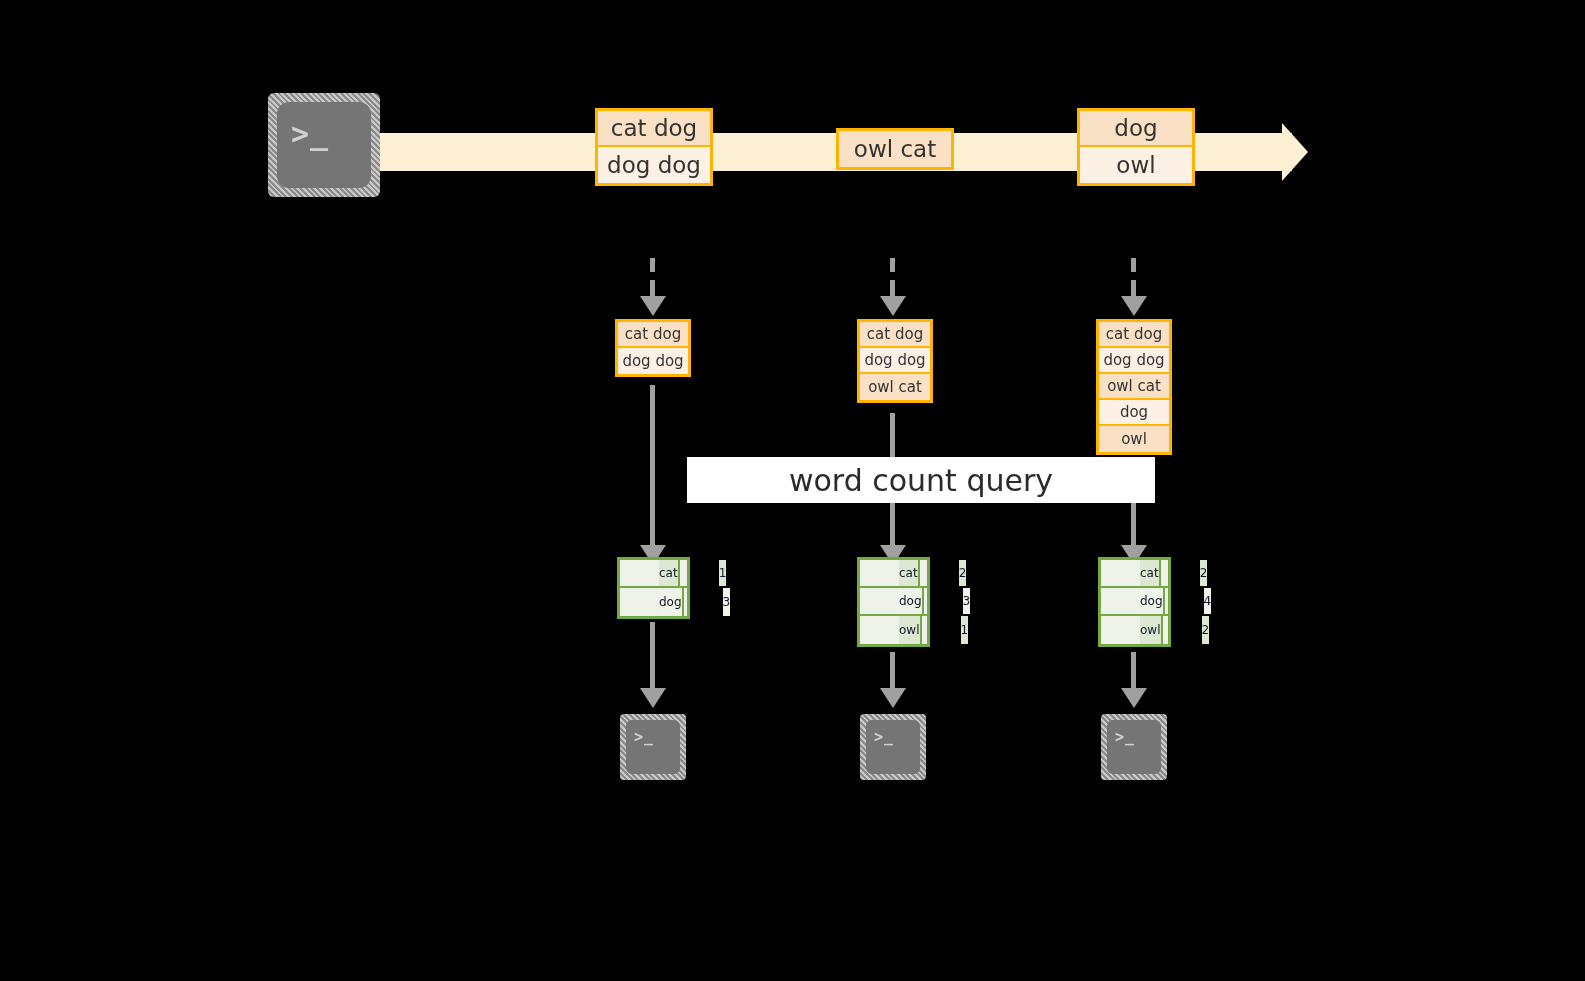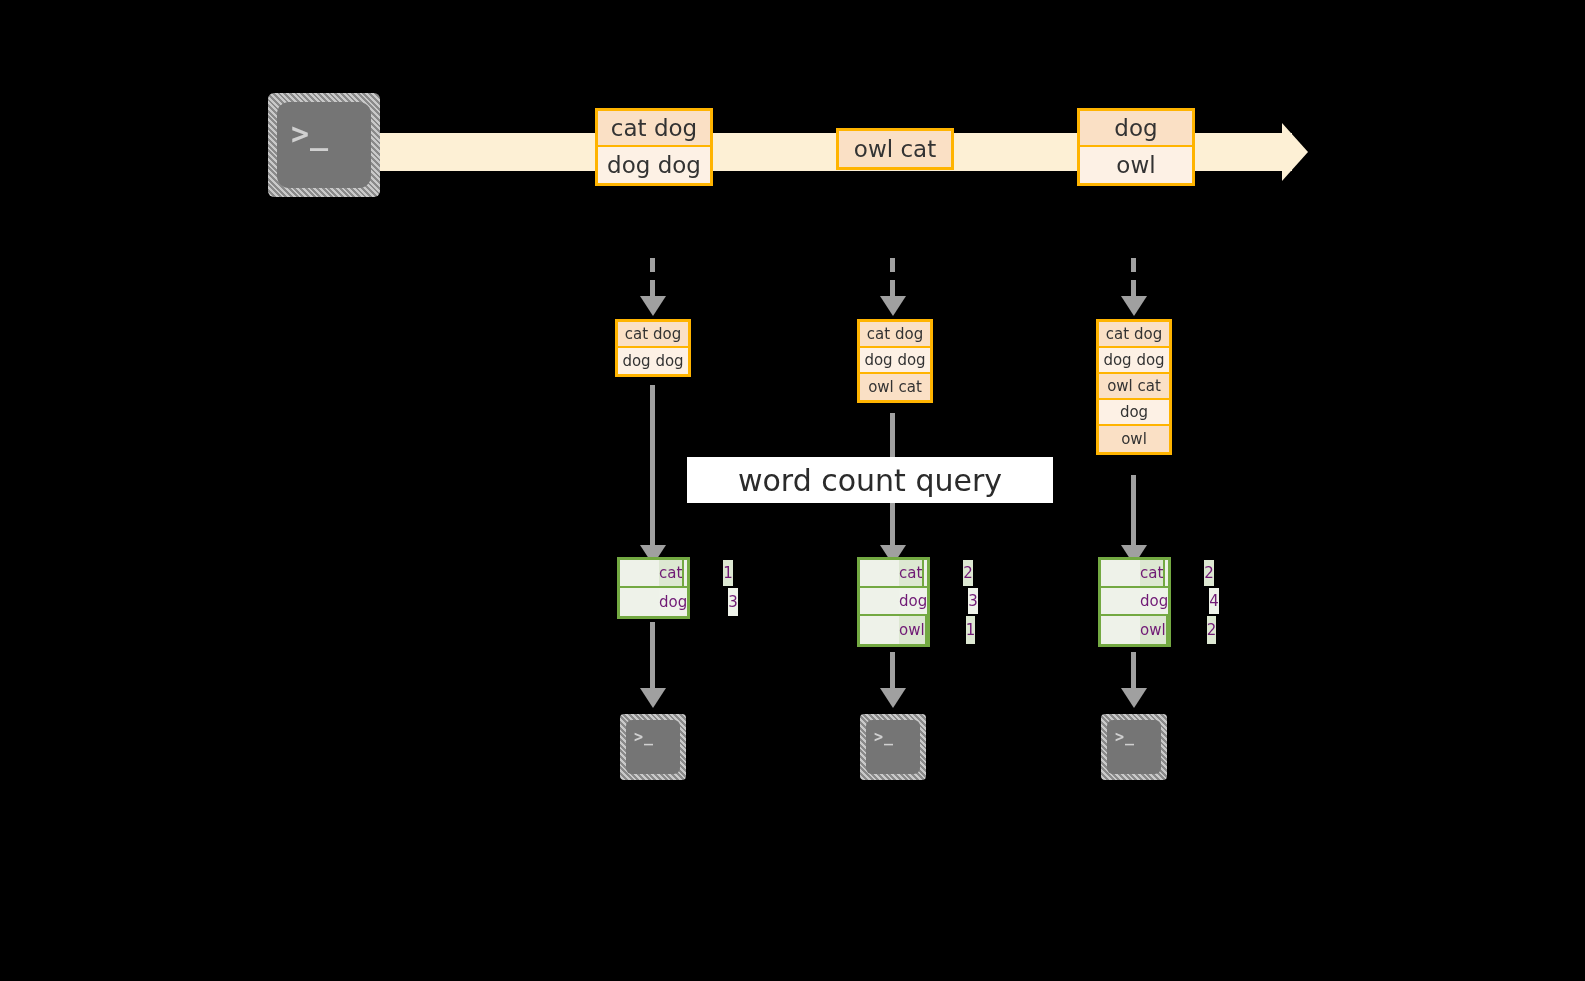--- a/index.html
+++ b/index.html
@@ -106,22 +106,22 @@
     height: 28px;
     box-sizing: border-box;
     border-bottom: 2px solid #73a942;
   }
   .restable .trow:last-child { border-bottom: none; }
   .restable .tcell {
     box-sizing: border-box;
     display: flex;
     align-items: center;
     justify-content: center;
-    font-size: 15px;
-    color: #701a75;
+    font-size: 12px;
+    color: #0f172a;
     margin-left: 39px;
   }
   .restable .tcell.key {
     border-right: 2px solid #73a942;
   }
   .restable .trow.dark .tcell { background: #dde8d2; }
   .restable .trow.light .tcell { background: #eff3ea; }
 
   
   .conn-line {
@@ -214,21 +214,21 @@
 
   <div class="conn-line" style="left:650px; top:385px; height:170px;"></div>
   <div class="conn-head" style="left:640px; top:545px;"></div>
 
   <div class="conn-line" style="left:890px; top:413px; height:142px;"></div>
   <div class="conn-head" style="left:880px; top:545px;"></div>
 
   <div class="conn-line" style="left:1131px; top:475px; height:80px;"></div>
   <div class="conn-head" style="left:1121px; top:545px;"></div>
 
-  <div class="query-label" style="left:687px; top:457px; width:366px; height:46px;">
+  <div class="query-label" style="left:687px; top:457px; width:468px; height:46px;">
     <span>word count query</span>
   </div>
 
   <div class="restable" style="left:617px; top:557px; width:73px;">
     <div class="trow dark">
       <div class="tcell key" style="width:45px;">cat</div>
       <div class="tcell val" style="width:22px;">1</div>
     </div>
     <div class="trow light">
       <div class="tcell key" style="width:45px;">dog</div>

